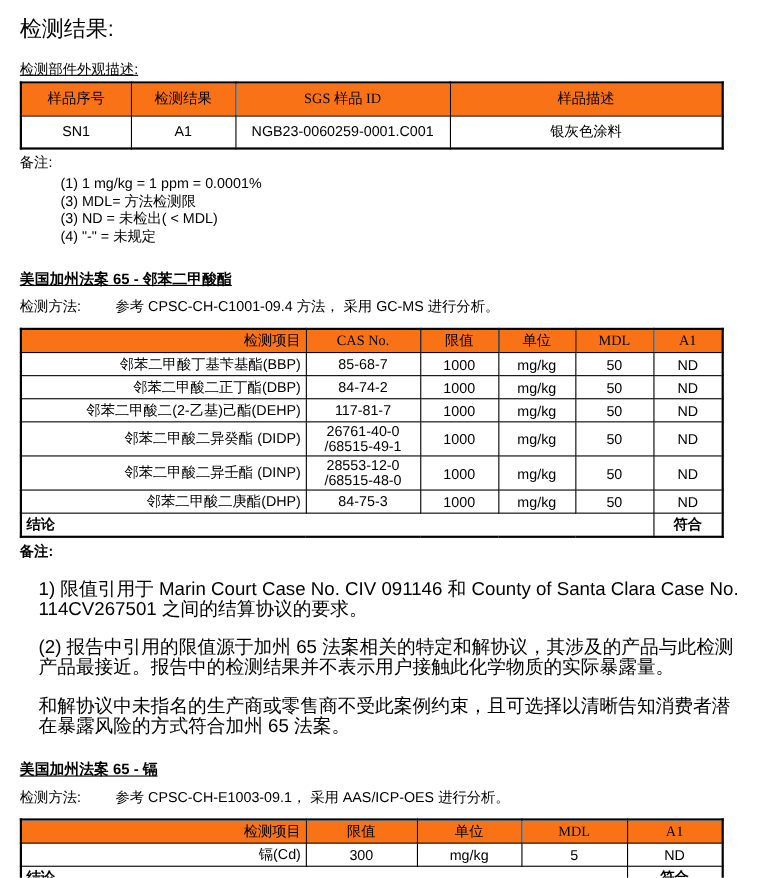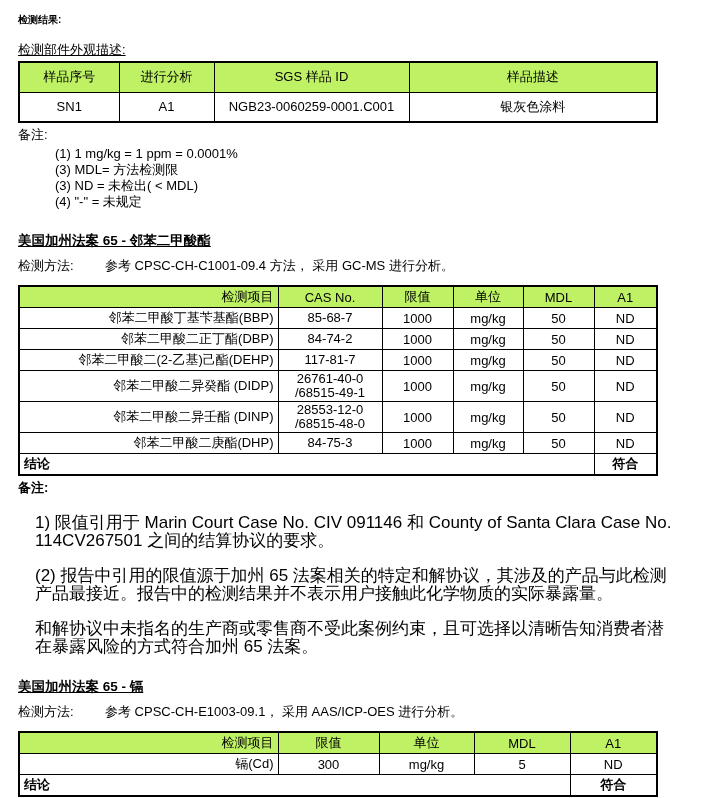--- a/index.html
+++ b/index.html
@@ -4,29 +4,29 @@
 <style>
   * { box-sizing: border-box; }
   html,body { margin:0; padding:0; }
   body {
     width:710px; height:798px; background:#ffffff; color:#000;
     font-family:"Liberation Sans","DejaVu Sans",sans-serif;
     overflow:hidden;
   }
   .page { padding:6px 20px 0 18px; }
 
-  .doc-title { font-size:10px; font-weight:bold; margin:7px 0 0 0; }
+  .doc-title { font-size:20px; font-weight:normal; margin:7px 0 0 0; }
   .section-label { font-size:13px; text-decoration:underline; margin-top:14px; }
 
   table { border-collapse:collapse; table-layout:fixed; border:2px solid #000; margin-top:2px; }
   th, td {
     border:1px solid #000; font-size:13px; font-weight:normal;
     padding:1px 4px; text-align:center; overflow:hidden; vertical-align:middle;
   }
-  th { background:#bef264; }
+  th { background:#f97316;font-family:Liberation Serif, serif; }
 
   .t-sample th { height:30px; }
   .t-sample td { height:30px;margin-top:25px; }
 
   .notes-label { font-size:13px; margin-top:3px; }
   .notes-label.bold { font-weight:bold; }
   .notes-list { list-style:none; margin:2px 0 0 0; padding:0 0 0 37px; font-size:13px; line-height:16px; }
 
   .section-heading { font-size:13.5px; font-weight:bold; text-decoration:underline; margin-top:22px; }
   .method-line { font-size:13px; margin-top:7px; }
@@ -54,21 +54,21 @@
   <table class="t-sample">
     <colgroup>
         <col style="width:100px">
         <col style="width:95px">
         <col style="width:195px">
         <col style="width:248px">
       </colgroup>
     <thead>
       <tr>
         <th>样品序号</th>
-        <th>进行分析</th>
+        <th>检测结果</th>
         <th>SGS 样品 ID</th>
         <th>样品描述</th>
       </tr>
     </thead>
     <tbody>
       <tr>
         <td>SN1</td>
         <td>A1</td>
         <td>NGB23-0060259-0001.C001</td>
         <td>银灰色涂料</td>

